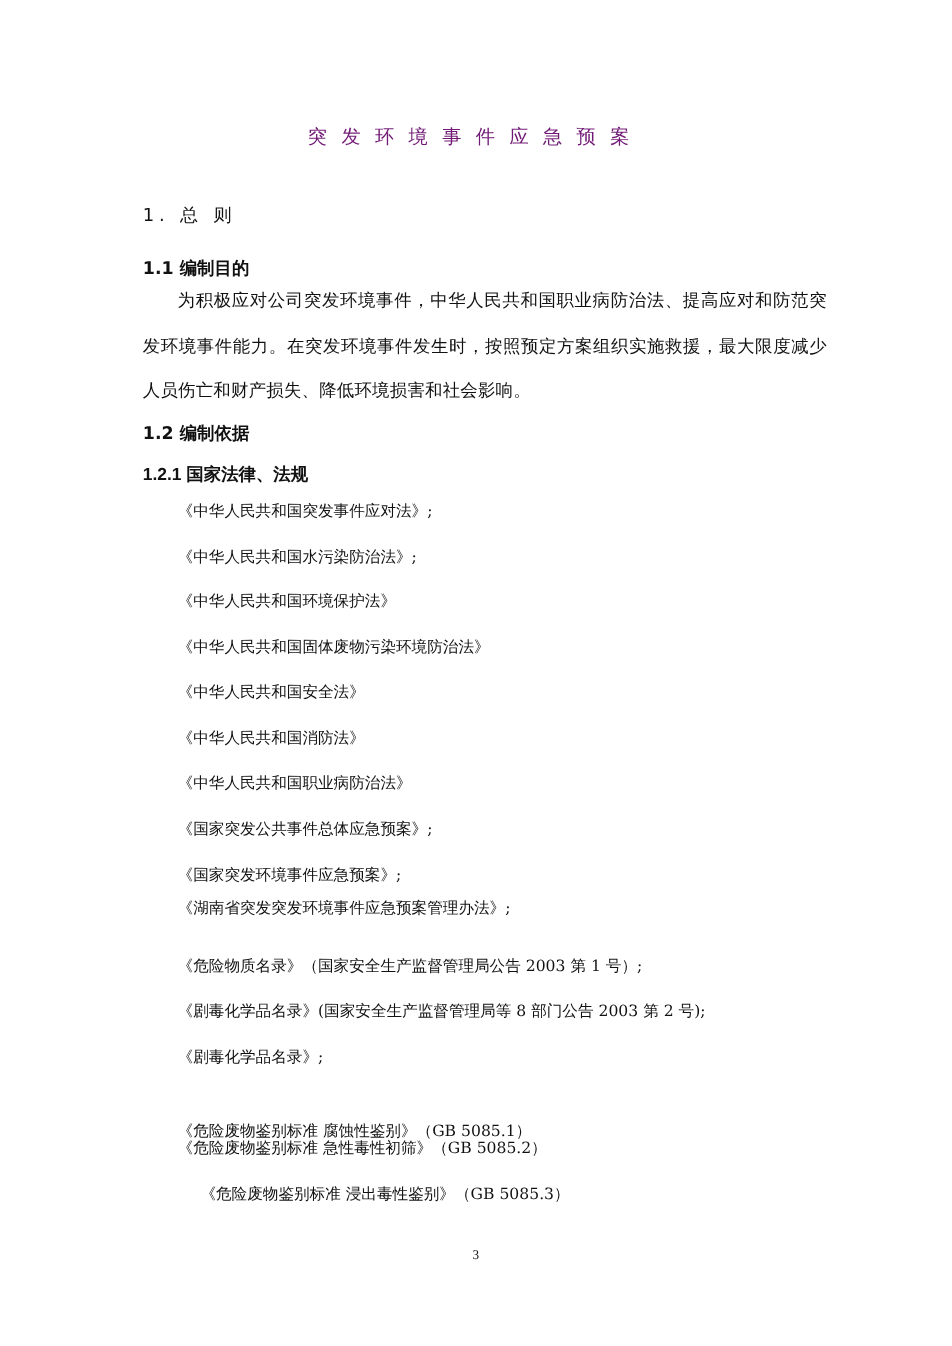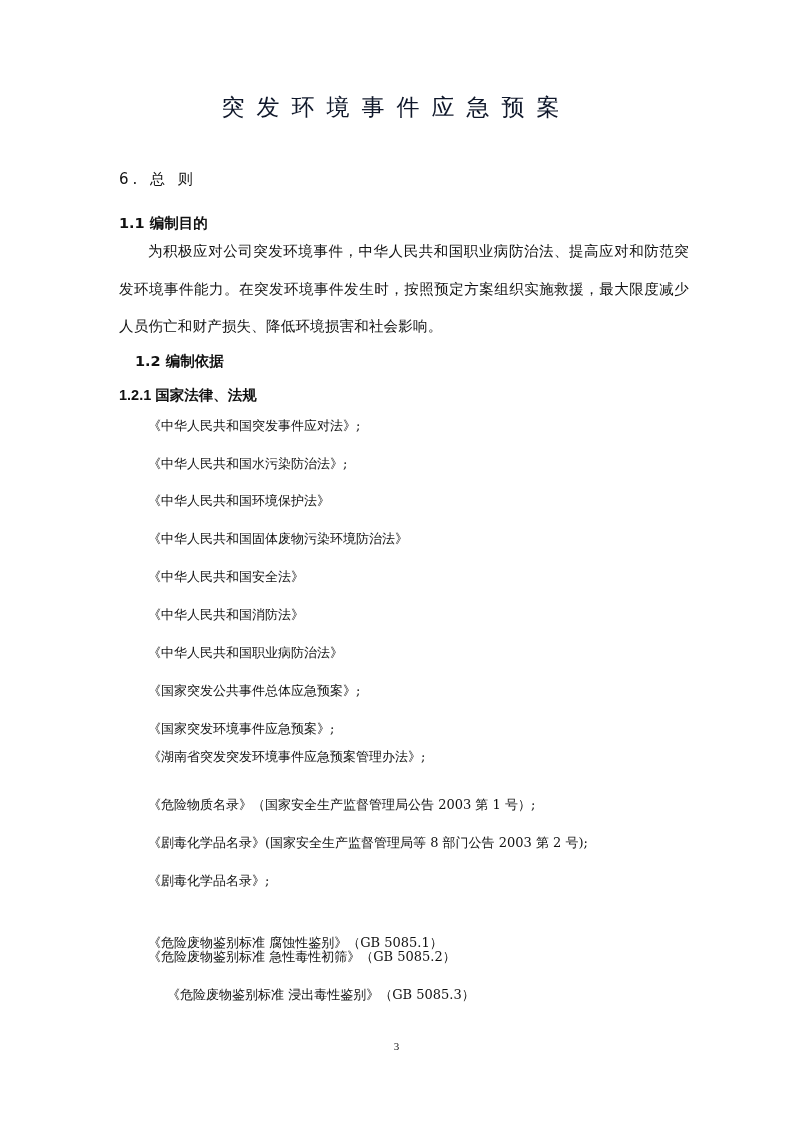--- a/index.html
+++ b/index.html
@@ -16,27 +16,27 @@
       font-family: "DejaVu Serif", "Liberation Serif", serif;
     }
     .page {
       position: absolute;
       left: 0; top: 0;
       width: 793px; height: 1122px;
     }
     .title {
       position: absolute;
       left: 0; width: 793px;
-      top: 92px;
+      top: 104px;
       text-align: center;
       font-family: "DejaVu Sans", "Liberation Sans", sans-serif;
-      font-size: 23px;
+      font-size: 16px;
       letter-spacing: 12px;
       font-weight: normal;
-      color: #0f172a;
+      color: #701a75;
     }
     .h1 {
       position: absolute;
       left: 119px;
       top: 170px;
       font-family: "DejaVu Sans", "Liberation Sans", sans-serif;
       font-size: 15px;
       letter-spacing: 4px;
     }
     .h2 {
@@ -72,27 +72,27 @@
       font-family: "Liberation Serif", serif;
     }
   </style>
 </head>
 <body>
 
 <div class="page">
 
   <div class="title">突发环境事件应急预案</div>
 
-  <div class="h1">6. 总 则</div>
+  <div class="h1">1. 总 则</div>
 
   <div class="h2" style="top:214px;">1.1 编制目的</div>
 
   <div class="para">为积极应对公司突发环境事件，中华人民共和国职业病防治法、提高应对和防范突发环境事件能力。在突发环境事件发生时，按照预定方案组织实施救援，最大限度减少人员伤亡和财产损失、降低环境损害和社会影响。</div>
 
-  <div class="h2" style="top:352px;margin-left:16px;">1.2 编制依据</div>
+  <div class="h2" style="top:352px;">1.2 编制依据</div>
 
   <div class="h2" style="top:386px; font-family:'Liberation Sans', sans-serif;">1.2.1 国家法律、法规</div>
 
   <div class="ref" style="top:417px;">《中华人民共和国突发事件应对法》;</div>
   <div class="ref" style="top:455px;">《中华人民共和国水污染防治法》;</div>
   <div class="ref" style="top:530px;">《中华人民共和国固体废物污染环境防治法》</div>
   <div class="ref" style="top:492px;">《中华人民共和国环境保护法》</div>
   <div class="ref" style="top:568px;">《中华人民共和国安全法》</div>
   <div class="ref" style="top:606px;">《中华人民共和国消防法》</div>
   <div class="ref" style="top:644px;">《中华人民共和国职业病防治法》</div>

